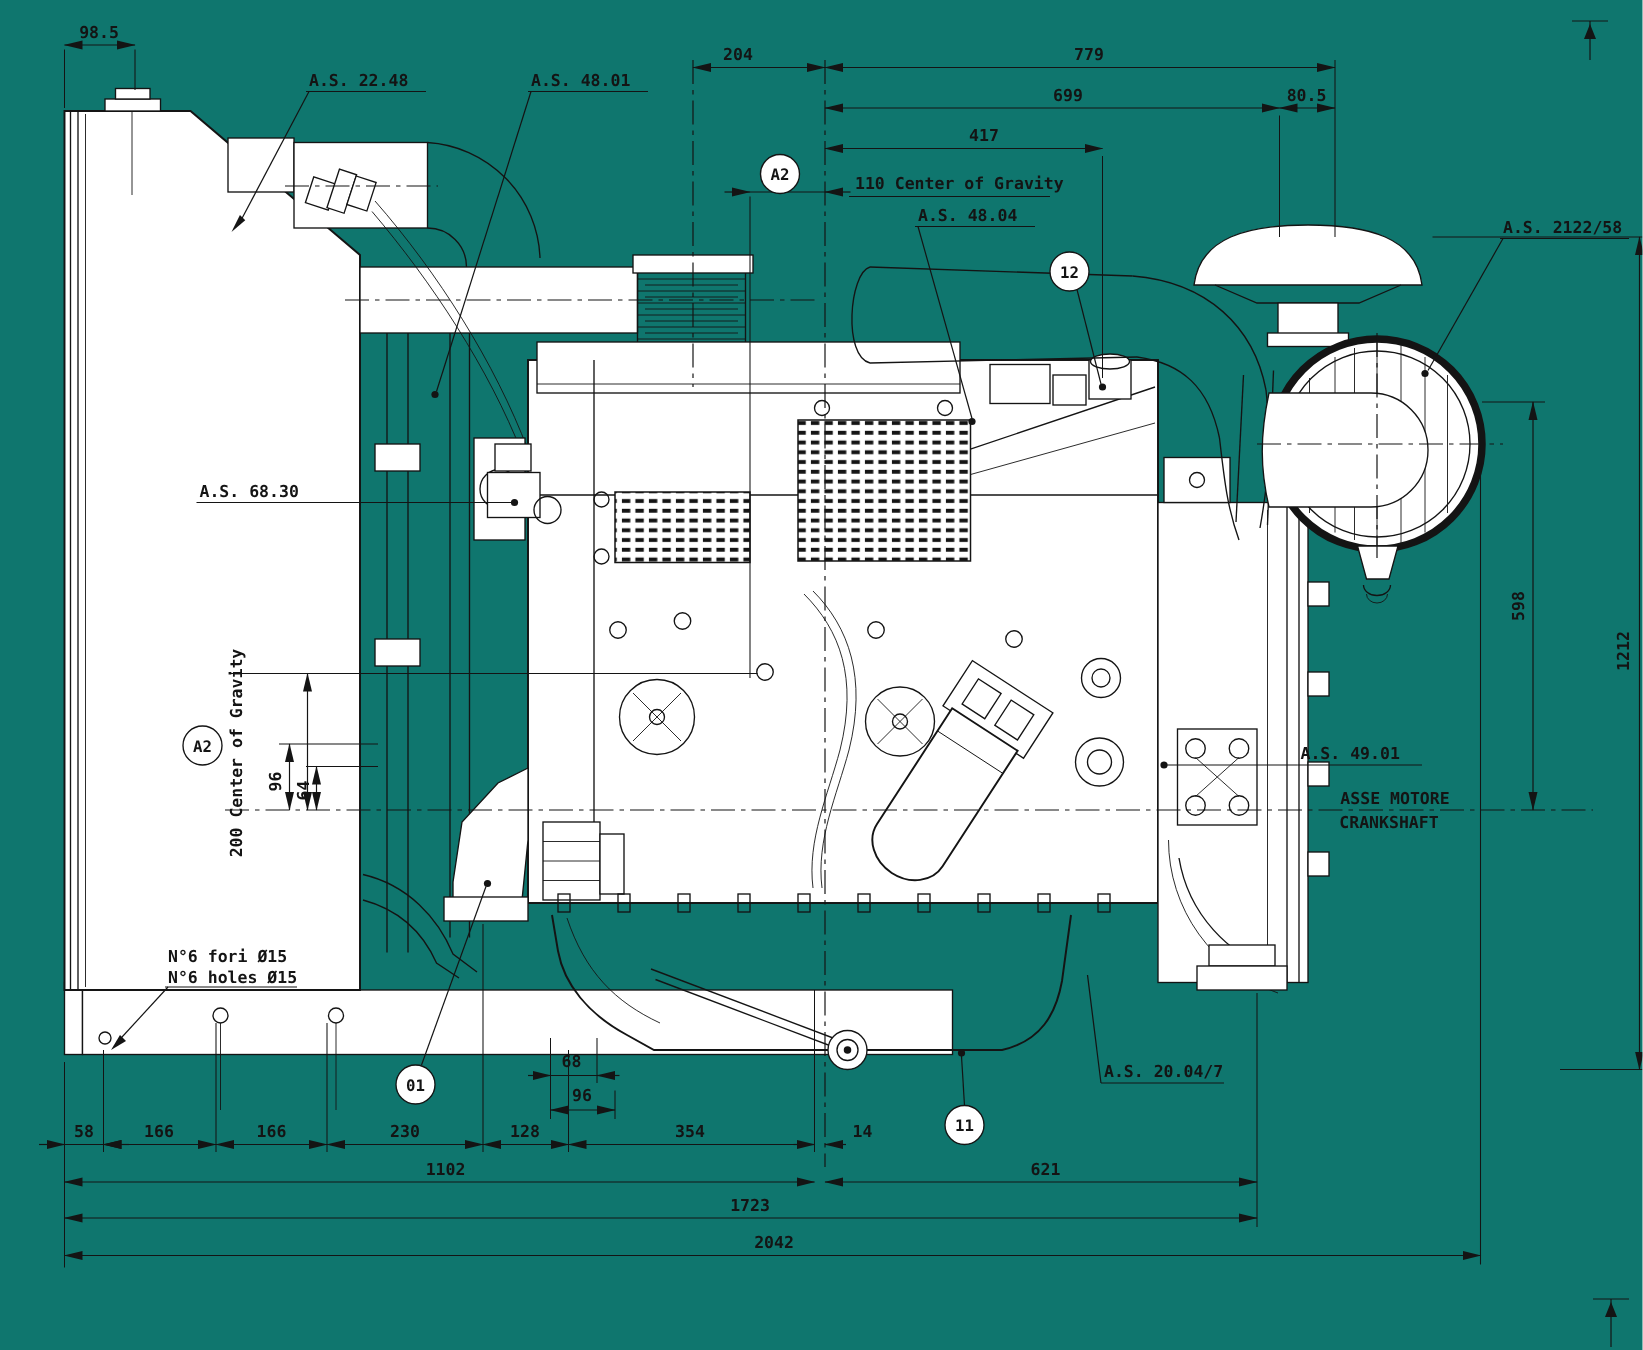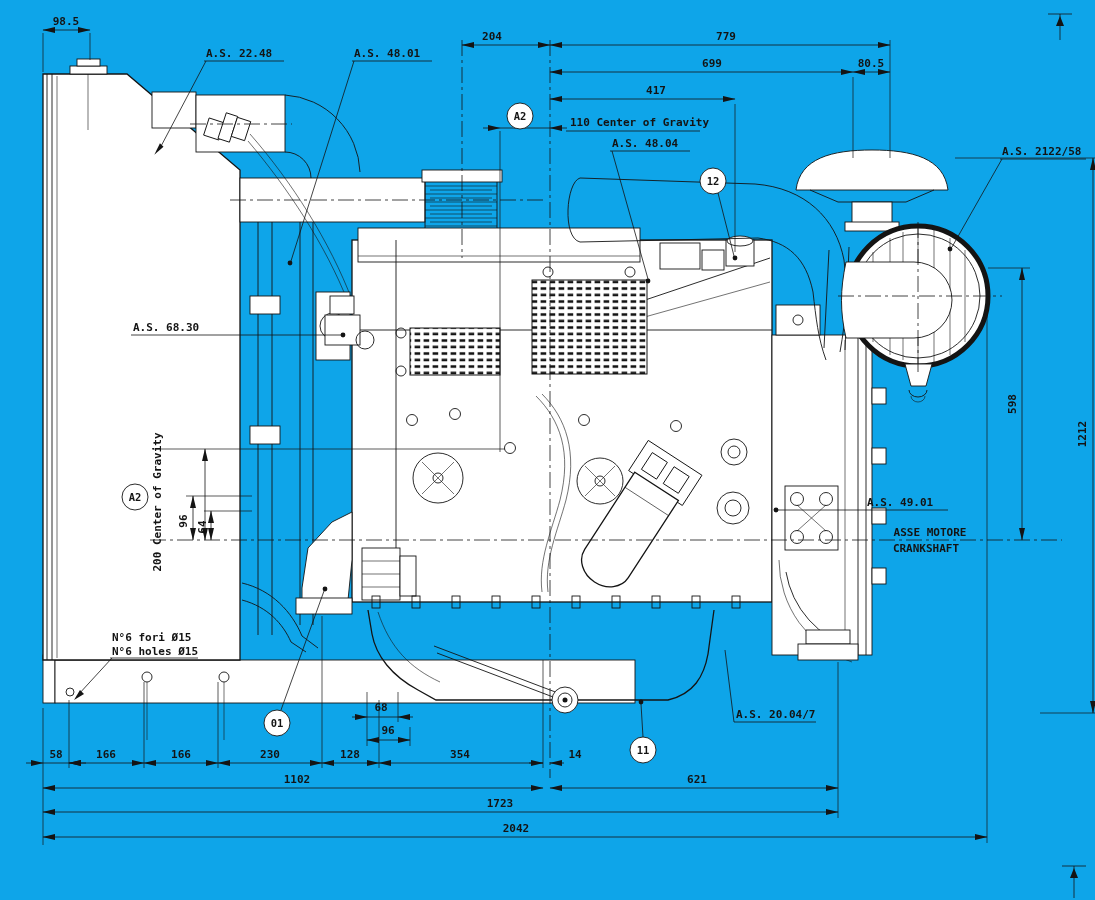--- a/index.html
+++ b/index.html
@@ -1,16 +1,16 @@
 <!DOCTYPE html>
 <html><head>
 <meta charset="utf-8">
 <style>
   html,body{margin:0;padding:0;background:#f4f4f2;}
-  .page{width:1095px;height:900px;background:#0ea5e9;position:relative;overflow:hidden;}
+  .page{width:1095px;height:900px;background:#0f766e;position:relative;overflow:hidden;}
   svg{display:block;}
   
   .wf{fill:#fff;stroke:#141414;stroke-width:1.3;}
   .wf2{fill:#fff;stroke:#141414;stroke-width:0.9;}
   .ol{fill:none;stroke:#141414;stroke-width:1.3;}
   .ol2{fill:none;stroke:#141414;stroke-width:0.9;}
   .th{fill:none;stroke:#141414;stroke-width:0.6;}
   .dim{fill:none;stroke:#141414;stroke-width:0.8;}
   .ext{fill:none;stroke:#141414;stroke-width:0.7;}
   .cl{fill:none;stroke:#141414;stroke-width:0.8;stroke-dasharray:16 4 3 4;}

